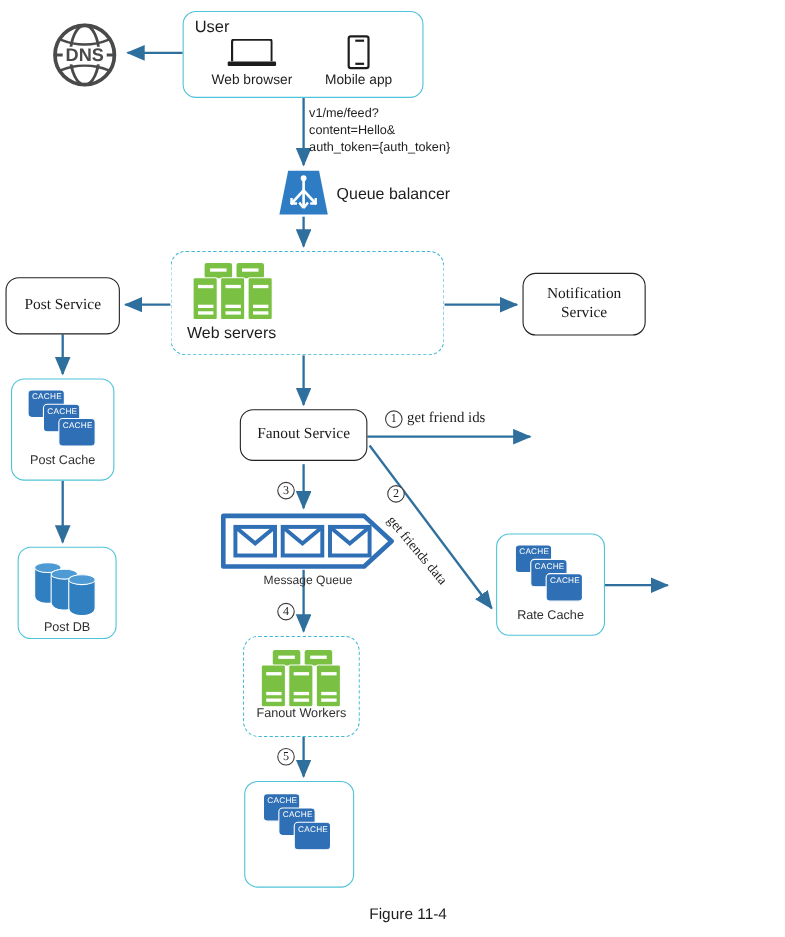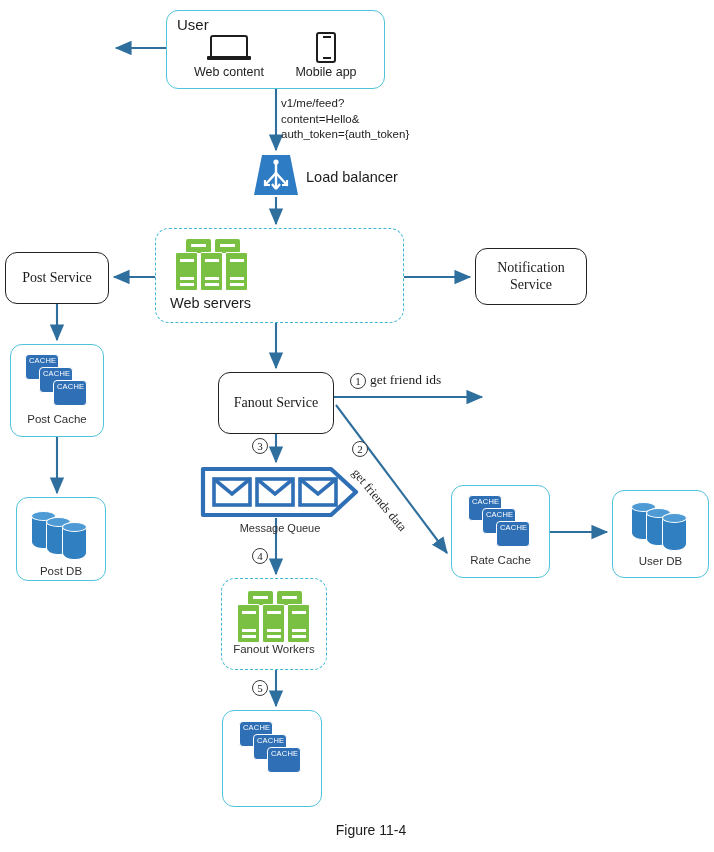--- a/index.html
+++ b/index.html
@@ -59,21 +59,21 @@
   .rack{position:relative;width:76px;height:52px;}
   .rack .top{position:absolute;width:25px;height:14px;background:#7ac143;border-radius:2px;top:0;}
   .rack .top:after{content:"";position:absolute;left:5px;top:5px;width:15px;height:2.6px;background:#fff;}
   .rack .tow{position:absolute;width:23px;height:39px;background:#7ac143;border-radius:2px;top:13px;
              border:1px solid #ffffff;box-sizing:border-box;}
   .rack .tow i{position:absolute;left:4px;width:14px;height:2.6px;background:#fff;display:block;}
 
   
   #post-service{left:5px;top:252px;width:104px;height:52px;}
   #notif-service{left:475px;top:248px;width:112px;height:57px;}
-  #fanout-service{left:218px;top:372px;width:116px;height:62px;}
+  #fanout-service{left:218px;top:372px;width:116px;height:47px;}
 
   
   #post-cache{left:10px;top:344px;width:94px;height:93px;}
   #post-db{left:16px;top:497px;width:90px;height:84px;}
   #graph-db{left:487px;top:354px;width:95px;height:88px;}
   #user-cache{left:451px;top:485px;width:99px;height:93px;}
   #user-db{left:612px;top:490px;width:97px;height:88px;}
   #newsfeed-cache{left:222px;top:710px;width:100px;height:97px;}
   #fanout-workers{left:221px;top:578px;width:106px;height:92px;}
   #fw-icon{position:absolute;left:14px;top:12px;}
@@ -150,29 +150,40 @@
       <path d="M276,422 L276,462"></path>
 
       <path d="M276,518 L276,574"></path>
 
       <path d="M276,670 L276,706"></path>
 
       <path d="M550,532 L607,532"></path>
     </g>
   </svg>
 
+  <div class="node" id="dns">
+    <svg width="64" height="64" viewBox="0 0 64 64">
+      <circle cx="32" cy="32" r="27" fill="none" stroke="#4a4a4a" stroke-width="3.4"></circle>
+      <ellipse cx="32" cy="32" rx="13" ry="27" fill="none" stroke="#4a4a4a" stroke-width="2.6"></ellipse>
+      <line x1="5" y1="32" x2="59" y2="32" stroke="#4a4a4a" stroke-width="2.6"></line>
+      <path d="M10,18 Q32,27 54,18" fill="none" stroke="#4a4a4a" stroke-width="2.4"></path>
+      <path d="M10,46 Q32,37 54,46" fill="none" stroke="#4a4a4a" stroke-width="2.4"></path>
+      <rect x="12" y="24.5" width="40" height="16" fill="#ffffff"></rect>
+      <text x="32" y="37.5" text-anchor="middle" font-family="Liberation Sans, sans-serif" font-size="16.5" font-weight="bold" fill="#4a4a4a">DNS</text>
+    </svg>
+  </div>
 
   <div class="node cyanbox" id="user-panel">
     <div id="user-title">User</div>
     <div class="devcol" style="left:18px;top:24px;width:88px;">
       <div class="laptop">
         <div class="scr"></div>
           <div class="base"></div>
       </div>
-      <div class="devcap">Web content</div>
+      <div class="devcap">Web browser</div>
     </div>
     <div class="devcol" style="left:115px;top:21px;width:88px;">
       <div class="phone"></div>
       <div class="devcap">Mobile app</div>
     </div>
   </div>
 
   <div id="req-text">v1/me/feed?
 content=Hello&amp;
 auth_token={auth_token}</div>
@@ -185,21 +196,21 @@
         <path d="M24,18 L13,30"></path>
         <path d="M24,18 L35,30"></path>
         <path d="M24,18 L24,32"></path>
       </g>
       <circle cx="24" cy="7" r="2.6" fill="#ffffff"></circle>
       <path d="M13,30 l0,-5 M13,30 l5,0" stroke="#fff" stroke-width="2.2" fill="none"></path>
       <path d="M35,30 l0,-5 M35,30 l-5,0" stroke="#fff" stroke-width="2.2" fill="none"></path>
       <path d="M24,34 l-4,-5 M24,34 l4,-5" stroke="#fff" stroke-width="2.2" fill="none"></path>
     </svg>
   </div>
-  <div id="lb-label">Load balancer</div>
+  <div id="lb-label">Queue balancer</div>
 
   <div class="node dashbox" id="webservers">
     <div id="ws-icon">
       <div class="rack">
         <div class="top" style="left:12px;"></div>
         <div class="top" style="left:41px;"></div>
         <div class="tow" style="left:1px;">
             <i style="top:6px"></i>
             <i style="top:24px"></i>
             <i style="top:30px"></i>
@@ -273,30 +284,20 @@
             <span>CACHE</span>
           </div>
         <div class="cq c3">
             <span>CACHE</span>
           </div>
       </div>
     </div>
     <div class="capt" style="top:68px;">Rate Cache</div>
   </div>
 
-  <div class="node cyanbox" id="user-db">
-    <div style="position:absolute;left:18px;top:11px;">
-      <div class="dbicon">
-          <div class="cyl d1"></div>
-          <div class="cyl d2"></div>
-          <div class="cyl d3"></div>
-        </div>
-    </div>
-    <div class="capt" style="top:64px;">User DB</div>
-  </div>
 
   <div id="msgq">
     <svg width="160" height="52" viewBox="0 0 160 52">
       <path d="M3,3 L131,3 L156,26 L131,49 L3,49 Z" fill="#fff" stroke="#2f6fb5" stroke-width="4.2" stroke-linejoin="round"></path>
       <g fill="none" stroke="#2f6fb5" stroke-width="3.6">
         <rect x="14" y="13" width="36" height="26"></rect>
         <path d="M14,13 L32,28 L50,13"></path>
         <rect x="57" y="13" width="36" height="26"></rect>
         <path d="M57,13 L75,28 L93,13"></path>
         <rect x="100" y="13" width="36" height="26"></rect>

